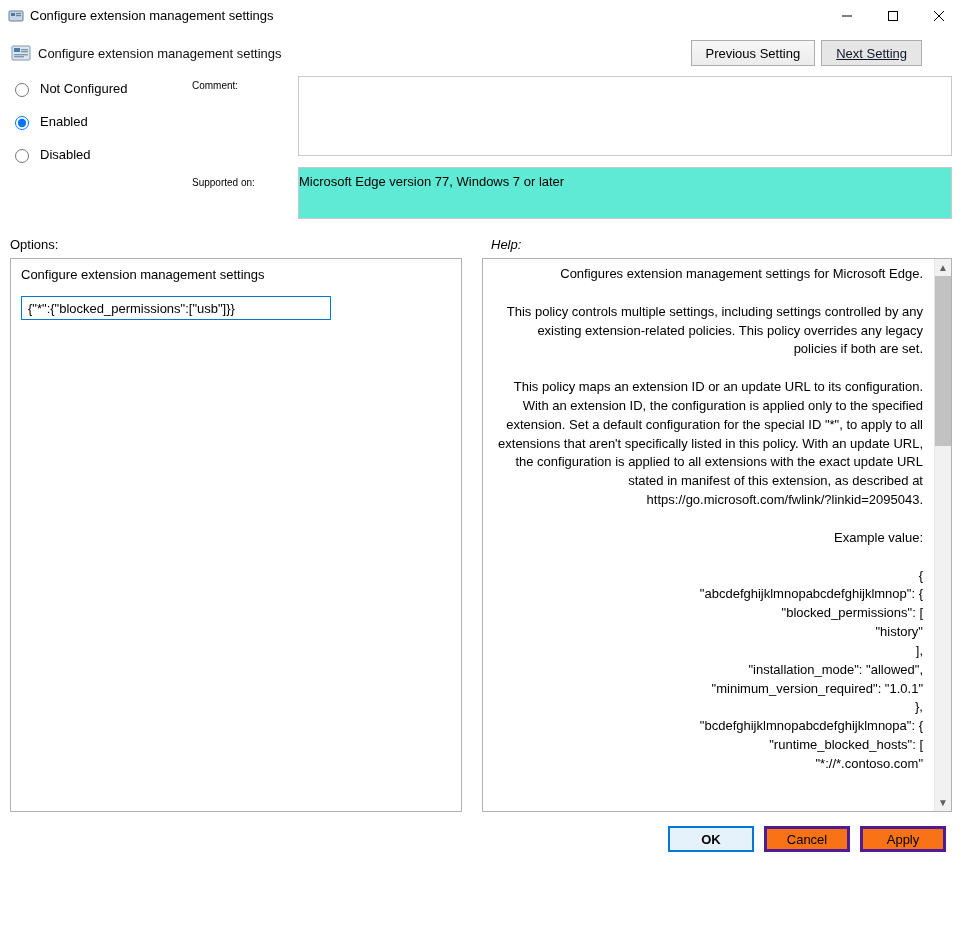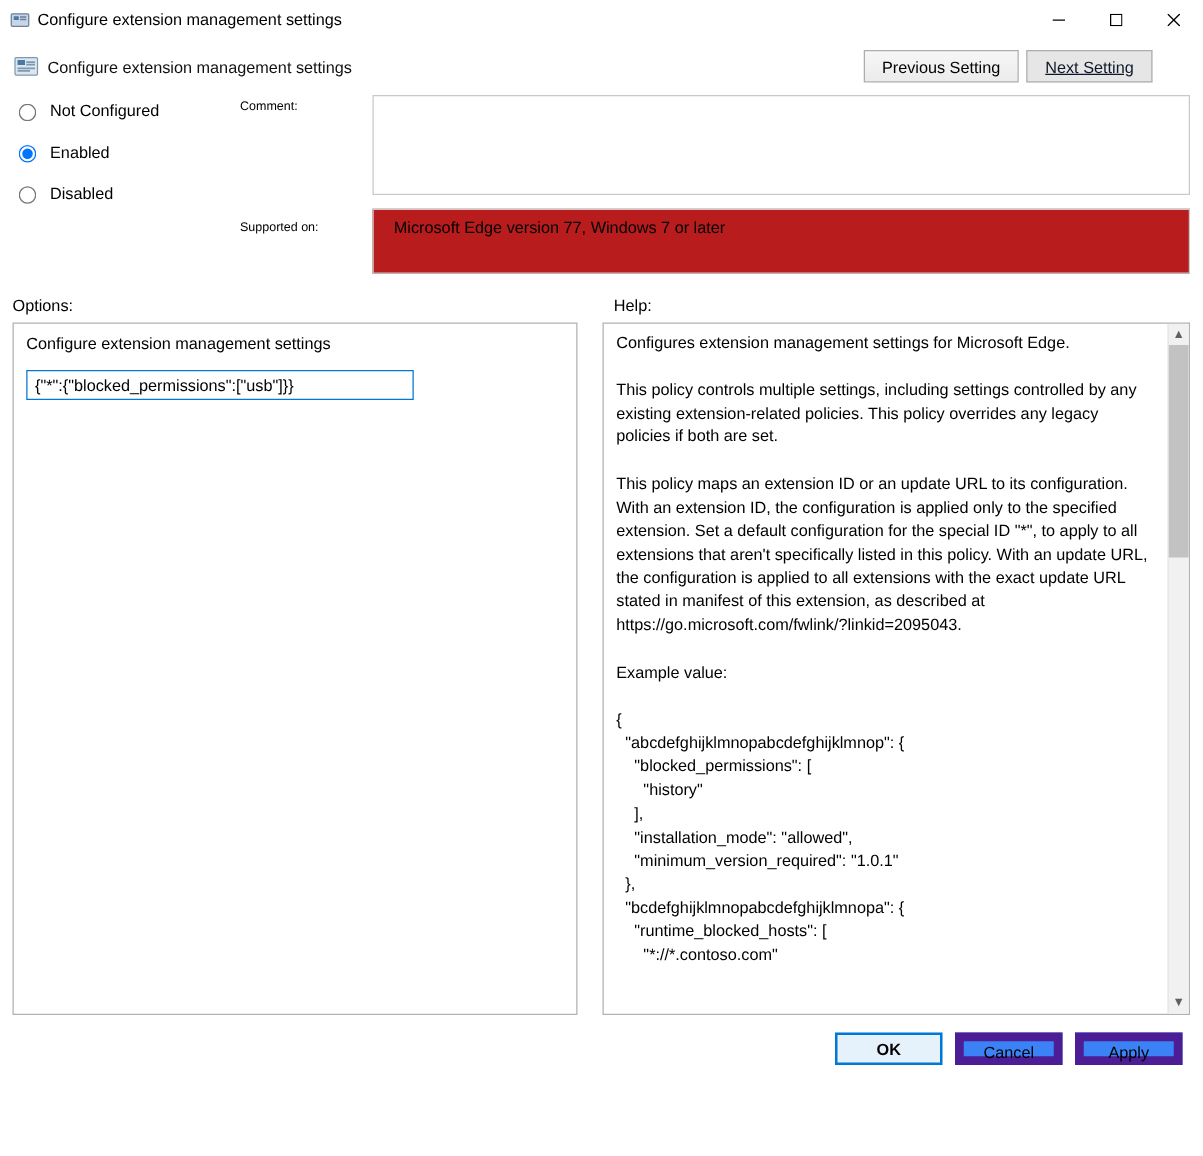--- a/index.html
+++ b/index.html
@@ -69,33 +69,33 @@
   .comment-box {
     width: 100%; height: 80px;
     border: 1px solid #c9c9c9;
     resize: none;
     font-family: inherit; font-size:13px;
     padding: 2px 4px;
   }
   .supported-box {
     width: 100%; height: 52px;
     border: 1px solid #c9c9c9;
-    background: #b91c1c;
-    padding: 6px 16px;
+    background: #5eead4;
+    padding: 6px 0;
     font-size: 13px;
     color: #000;
   }
   
   .labels-row {
     display:flex;
     padding: 18px 10px 6px 10px;
     gap: 20px;
   }
   .labels-row .left { width: 50%; }
-  .labels-row .right { width: 50%; }
+  .labels-row .right { width: 50%; font-style: italic; }
   .split {
     display:flex;
     padding: 0 10px;
     gap: 20px;
     height: 554px;
   }
   .options-pane {
     width: 49%;
     border: 1px solid #b1b1b1;
     padding: 8px 10px;
@@ -117,20 +117,21 @@
     overflow: hidden;
   }
   .help-content {
     position:absolute;
     left:0; top:0; right:18px; bottom:0;
     padding: 6px 10px;
     overflow: hidden;
     font-size: 13px;
     line-height: 1.45;
     white-space: pre-wrap;
+    text-align: right;
   }
   .help-scroll {
     position:absolute; right:0; top:0; bottom:0; width:17px;
     background: #f1f1f1;
     border-left: 1px solid #e5e5e5;
     display:flex; flex-direction:column;
   }
   .scroll-arrow {
     height:17px;
     display:flex;align-items:center;justify-content:center;
@@ -145,22 +146,22 @@
   .scroll-thumb1 { height:170px; }
   
   .footer {
     display:flex;
     justify-content:flex-end;
     gap: 10px;
     padding: 14px 16px 0 0;
   }
   .btn {
     width: 86px; height: 26px;
-    border: 7px solid #4c1d95;
-    background: #3b82f6;
+    border: 3px solid #4c1d95;
+    background: #f97316;
     font-size: 13px;
     font-family: inherit;
   }
   .btn.primary {
     border: 2px solid #0078d7;
     background: #e5f1fb;
     font-weight: bold;
   }
   svg { display:block; }
 </style>

